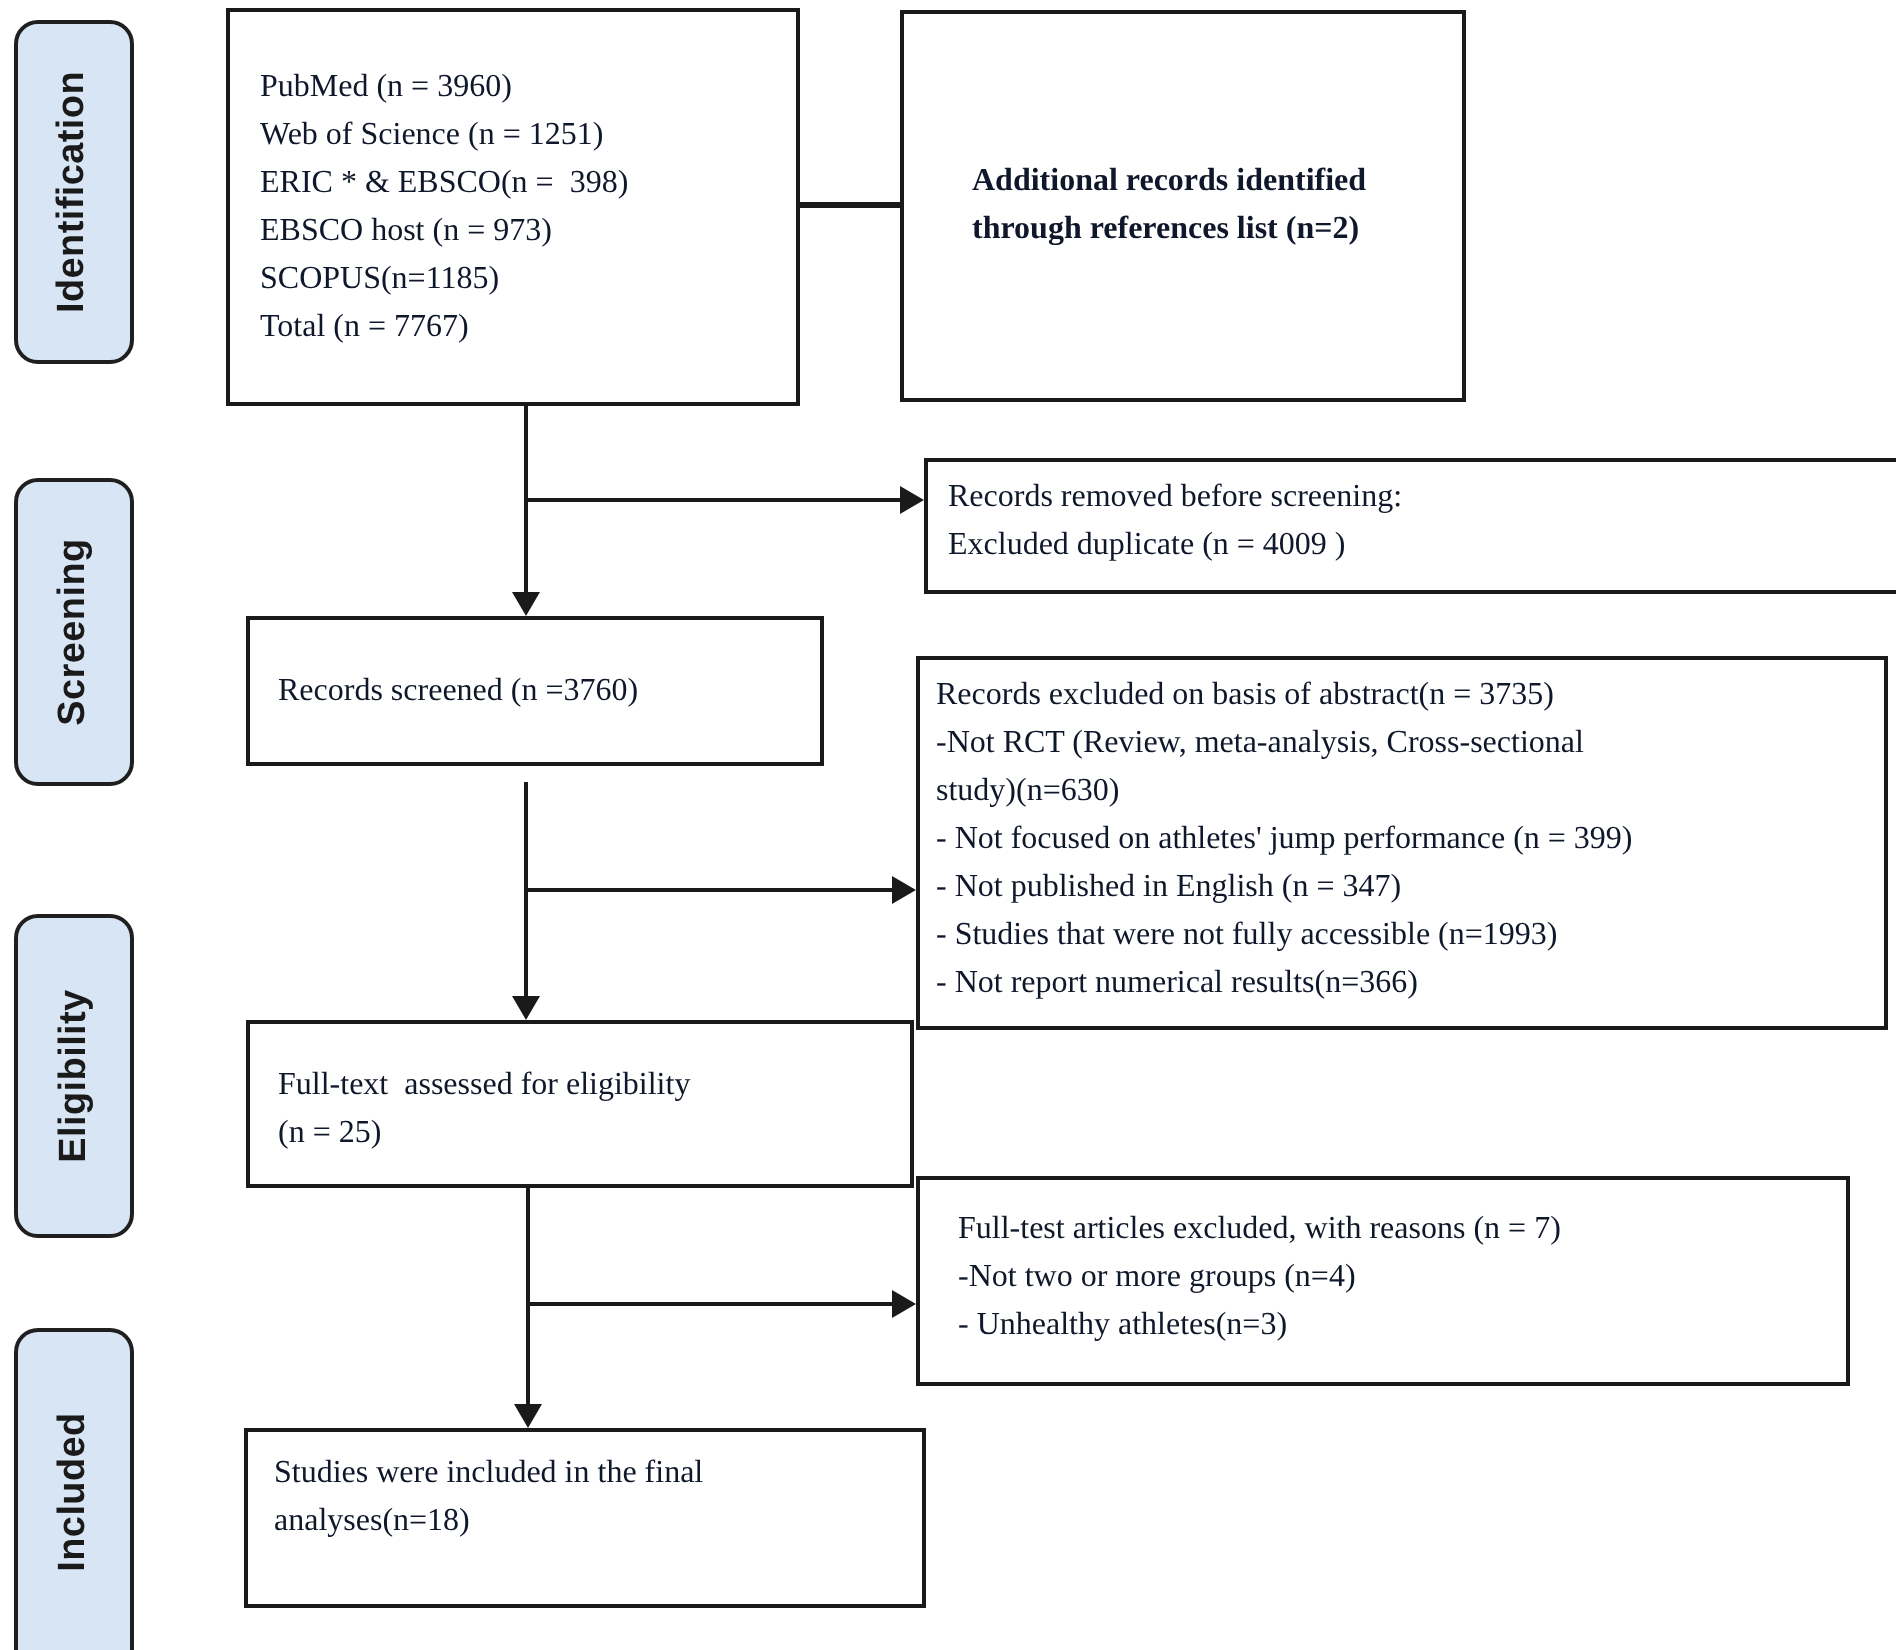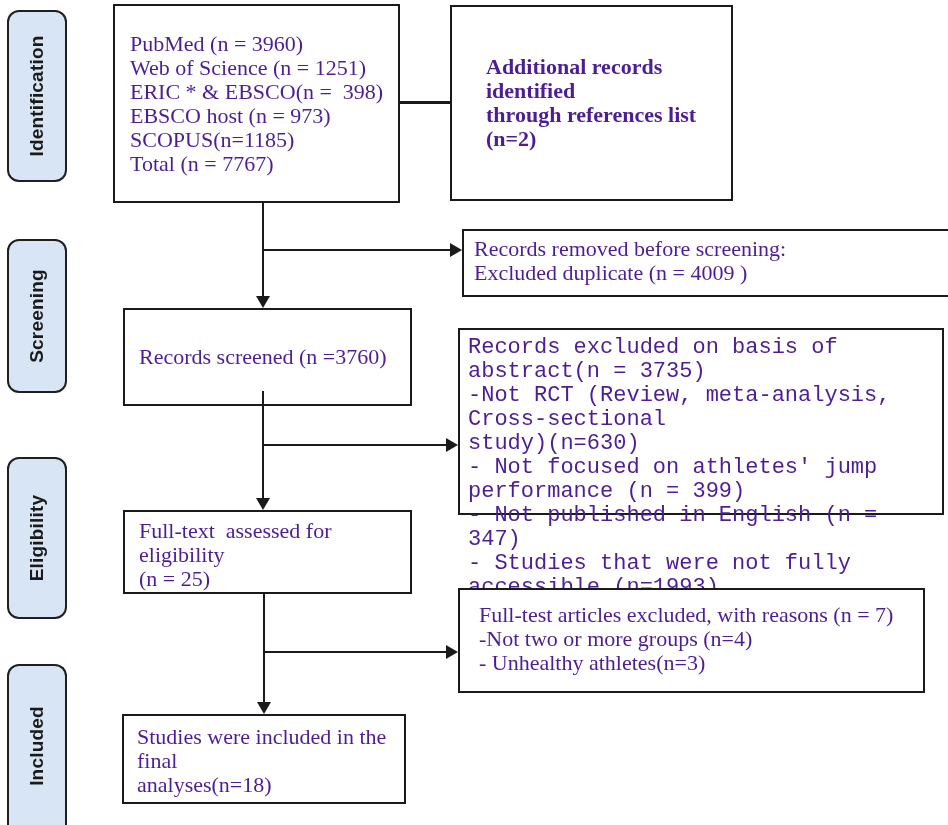--- a/index.html
+++ b/index.html
@@ -33,23 +33,23 @@
   
   .fbox{
     position:absolute;
     background:#ffffff;
     border:2px solid #1a1a1a;
     box-sizing:border-box;
     display:flex;
   }
   .fbox .txt{
     white-space:pre-wrap;
-    font-size:22px;
+    font-size:16px;
     line-height:24px;
-    color:#4c1d95;
+    color:#0f172a;
   }
   
   .vline,.hline{position:absolute;background:#1a1a1a;}
   .arrow-down{
     position:absolute;width:0;height:0;
     border-left:7px solid transparent;
     border-right:7px solid transparent;
     border-top:12px solid #1a1a1a;
   }
   .arrow-right{
@@ -89,46 +89,46 @@
   <div class="fbox" style="left:450px;top:5px;width:283px;height:196px;align-items:center;font-weight:bold;">
     <span class="txt" style="padding-left:34px;padding-right:6px;">Additional records identified
 through references list (n=2)</span>
   </div>
 
   <div class="fbox" style="left:462px;top:229px;width:565px;height:68px;">
     <span class="txt" style="padding:6px 8px 0 10px;">Records removed before screening:
 Excluded duplicate (n = 4009 )</span>
   </div>
 
-  <div class="fbox" style="left:123px;top:308px;width:289px;height:98px;align-items:center;">
+  <div class="fbox" style="left:123px;top:308px;width:289px;height:75px;align-items:center;">
     <span class="txt" style="padding-left:14px;">Records screened (n =3760)</span>
   </div>
 
   <div class="fbox" style="left:458px;top:328px;width:486px;height:187px;">
-    <span class="txt" style="padding:6px 6px 0 8px;font-family:Liberation Mono, monospace;">Records excluded on basis of abstract(n = 3735)
+    <span class="txt" style="padding:6px 6px 0 8px;">Records excluded on basis of abstract(n = 3735)
 -Not RCT (Review, meta-analysis, Cross-sectional
 study)(n=630)
 - Not focused on athletes' jump performance (n = 399)
 - Not published in English (n = 347)
 - Studies that were not fully accessible (n=1993)
 - Not report numerical results(n=366)</span>
   </div>
 
-  <div class="fbox" style="left:123px;top:510px;width:289px;height:84px;align-items:center;">
+  <div class="fbox" style="left:123px;top:510px;width:334px;height:84px;align-items:center;">
     <span class="txt" style="padding-left:14px;padding-top:6px;">Full-text  assessed for eligibility
 (n = 25)</span>
   </div>
 
   <div class="fbox" style="left:458px;top:588px;width:467px;height:105px;">
     <span class="txt" style="padding:13px 6px 4px 19px;">Full-test articles excluded, with reasons (n = 7)
 -Not two or more groups (n=4)
 - Unhealthy athletes(n=3)</span>
   </div>
 
-  <div class="fbox" style="left:122px;top:714px;width:284px;height:90px;">
+  <div class="fbox" style="left:122px;top:714px;width:341px;height:90px;">
     <span class="txt" style="padding:9px 4px 0 13px;">Studies were included in the final
 analyses(n=18)</span>
   </div>
 
   <div class="hline" style="left:399px;top:101px;width:52px;height:3px;"></div>
 
   <div class="vline" style="left:262px;top:203px;width:2px;height:94px;"></div>
   <div class="arrow-down" style="left:256px;top:296px;"></div>
   <div class="hline" style="left:263px;top:249px;width:187px;height:2px;"></div>
   <div class="arrow-right" style="left:450px;top:243px;"></div>

